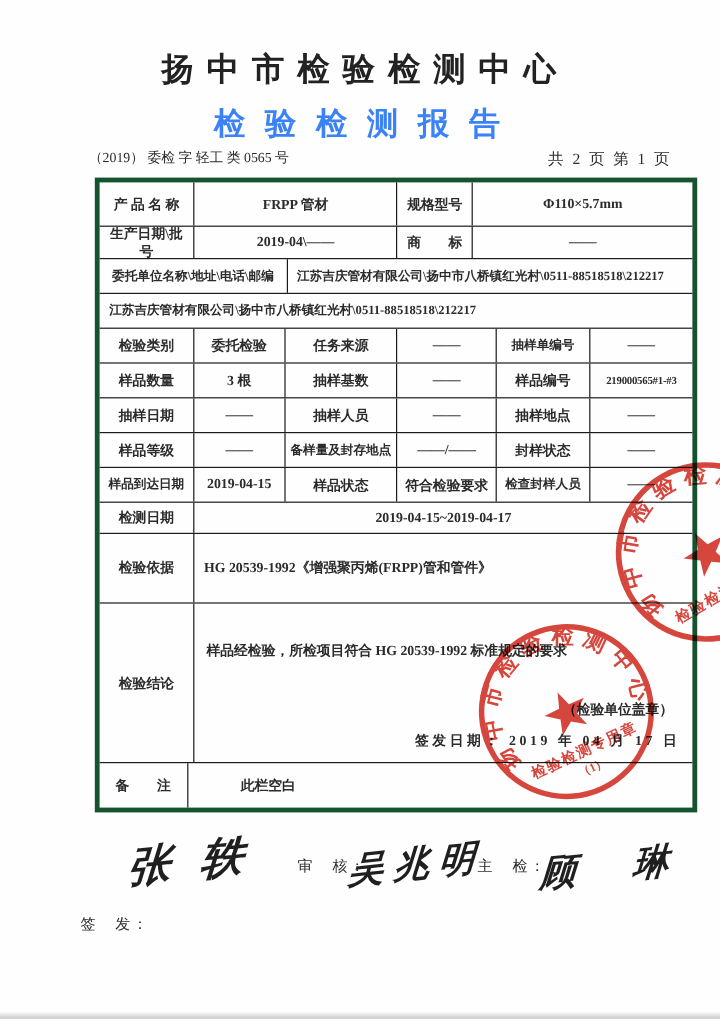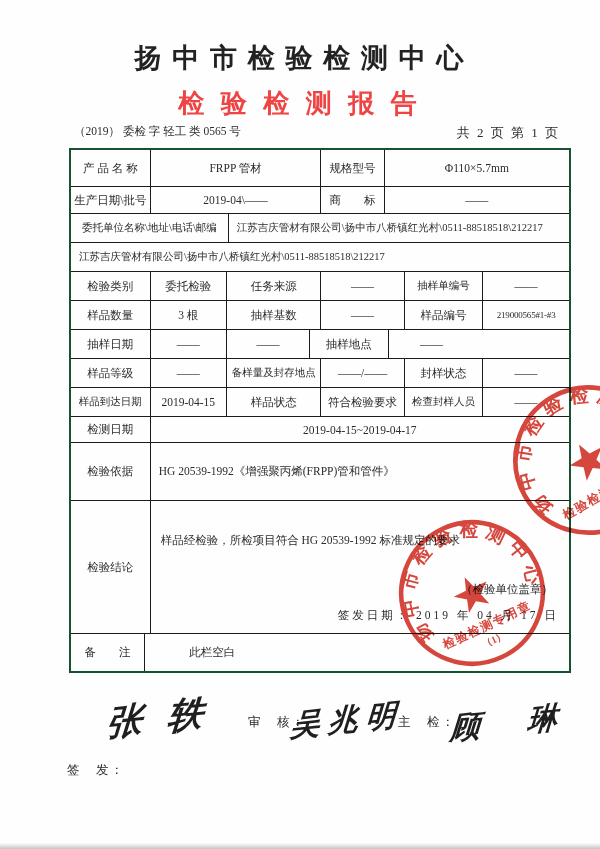--- a/index.html
+++ b/index.html
@@ -9,28 +9,28 @@
     font-family:"Liberation Serif","DejaVu Serif",serif;
     color:#2b2b2b;
   }
   
   .org-name {
     position:absolute; top:40px; left:0; width:100%; text-align:center;
     font-size:27px; font-weight:bold; letter-spacing:2px; color:#222;
   }
   .report-title {
     position:absolute; top:86px; left:0; width:100%; text-align:center;
-    font-size:26px; font-weight:bold; letter-spacing:5px; color:#ef4444;
+    font-size:26px; font-weight:bold; letter-spacing:5px; color:#3b82f6;
   }
   .doc-no { position:absolute; top:124px; left:74px; font-size:11.5px; }
   .page-info { position:absolute; top:124px; right:40px; font-size:13px; letter-spacing:2px; }
   
   .tbl {
-    position:absolute; left:69px; top:148px; width:502px;
-    border:2px solid #14532d; box-sizing:border-box; background:transparent;
+    position:absolute; left:79px; top:148px; width:502px;
+    border:4px solid #14532d; box-sizing:border-box; background:transparent;font-weight:bold;
   }
   .tr { display:flex; border-bottom:1px solid #1b1b1b; box-sizing:border-box; }
   .tr:last-child { border-bottom:none;gap:36px; }
   .td {
     border-right:1px solid #1b1b1b; box-sizing:border-box;
     display:flex; align-items:center; justify-content:center;
     font-size:11.5px; text-align:center; padding:1px 3px; overflow:hidden;
   }
   .td:last-child { border-right:none; }
   .td.left { justify-content:flex-start; text-align:right; padding-left:8px; }
@@ -113,20 +113,21 @@
       <div class="td w153">3 根</div>
       <div class="td w19">抽样基数</div>
       <div class="td w167">——</div>
       <div class="td w158">样品编号</div>
       <div class="td w172 tiny">219000565#1-#3</div>
     </div>
 
     <div class="tr" style="height:29px">
       <div class="td w16">抽样日期</div>
       <div class="td w153">——</div>
+      <div class="td w19">抽样人员</div>
       <div class="td w167">——</div>
       <div class="td w158">抽样地点</div>
       <div class="td w172">——</div>
     </div>
 
     <div class="tr" style="height:29px">
       <div class="td w16">样品等级</div>
       <div class="td w153">——</div>
       <div class="td w19 small">备样量及封存地点</div>
       <div class="td w167">——/——</div>

